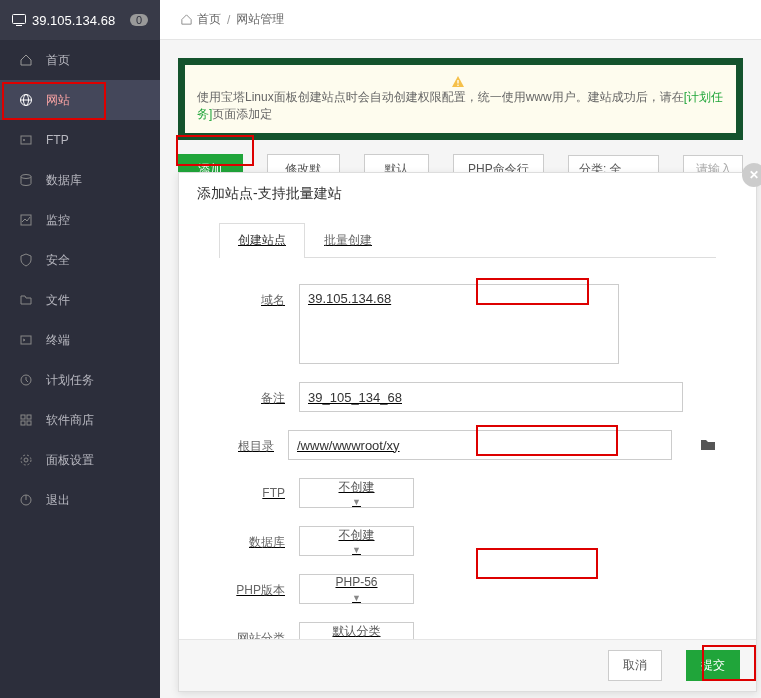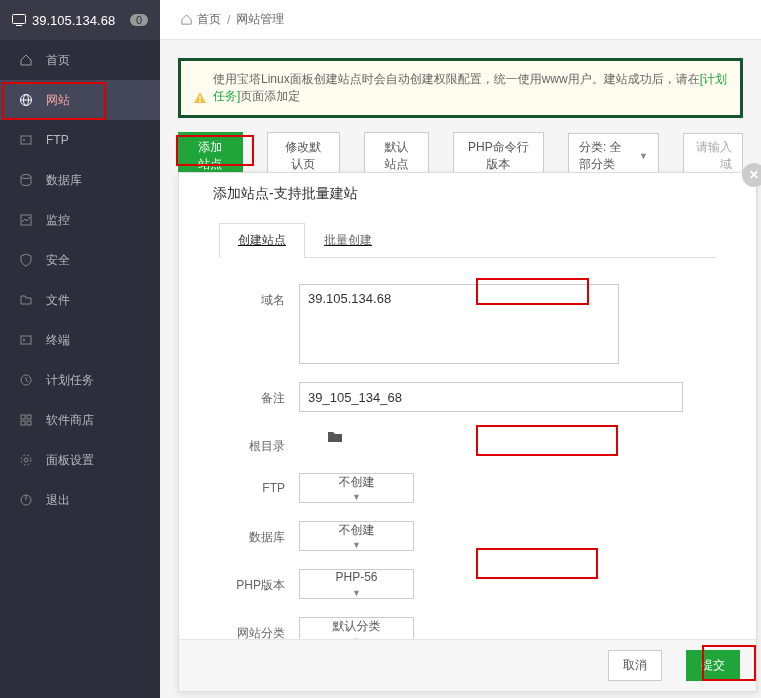--- a/index.html
+++ b/index.html
@@ -11,36 +11,36 @@
 .sidebar-header .badge { background: #999; color: #2c2e3b; border-radius: 8px; padding: 0 6px; font-size: 11px; min-width: 16px; text-align: center; }
 .sidebar-item { height: 40px; display: flex; align-items: center; padding: 0 18px; color: #b8b8c0; cursor: pointer; font-size: 13px; }
 .sidebar-item.active { background: #44475a; color: #fca5a5; }
 .sidebar-item .nav-icon { width: 16px; margin-right: 12px; display: inline-flex; align-items: center; justify-content: center; }
 .hl-red { position: absolute; border: 2px solid #d00; pointer-events: none; }
 .main { position: absolute; left: 160px; top: 0; right: 0; height: 698px; background: #f5f5f5; }
 .topbar { height: 40px; display: flex; align-items: center; padding: 0 20px; border-bottom: 1px solid #e5e5e5; background: #fff; color: #666; }
 .topbar .home-icon { margin-right: 4px; display: inline-flex; }
 .topbar .slash { margin: 0 6px; color: #999; }
 .content { padding: 18px; }
-.notice { background: #fefcee; border: 3px solid #14532d; padding: 10px 12px; color: #666; margin-bottom: 14px; display: flex; align-items: flex-end; }
+.notice { background: #fefcee; border: 7px solid #14532d; padding: 10px 12px; color: #666; margin-bottom: 14px; display: flex; align-items: center; flex-direction: column; }
 .notice .warn-icon { margin-right: 6px; color: #e8a13a; display: inline-flex; }
 .notice .green-link { color: #20a53a; }
 .action-row { display: flex; align-items: center; gap: 24px; }
 .btn { border: 1px solid #ccc; background: #fff; color: #555; padding: 6px 14px; cursor: pointer; font-size: 12px; }
 .btn.green { background: #20a53a; border-color: #20a53a; color: #fff; }
 .dropdown-wide { display: inline-flex; align-items: center; border: 1px solid #ccc; padding: 5px 10px; background: #fff; color: #555; }
 .search-box { margin-left: auto; border: 1px solid #ccc; padding: 5px 10px; color: #aaa; background: #fff; min-width: 60px; text-align: right; }
 .modal-wrap { position: absolute; left: 178px; top: 172px; right: 4px; bottom: 6px; background: #fff; border: 1px solid #ddd; box-shadow: 0 2px 8px rgba(0,0,0,.1); }
-.modal-header { padding: 12px 18px; font-size: 14px; color: #333; position: relative; margin-left: 16px; }
+.modal-header { padding: 12px 18px; font-size: 14px; color: #333; position: relative; }
 .modal-close { position: absolute; right: -10px; top: -10px; width: 24px; height: 24px; border-radius: 50%; background: #ccc; color: #fff; display: flex; align-items: center; justify-content: center; cursor: pointer; font-weight: bold; font-size: 14px; }
 .tabs { display: flex; border-bottom: 1px solid #ddd; margin: 8px 40px; text-decoration: underline; }
 .tab { padding: 8px 18px; border: 1px solid transparent; border-bottom: none; color: #666; cursor: pointer; }
 .tab.active { border-color: #ddd; background: #fff; margin-bottom: -1px; color: #333; }
 .form { padding: 18px 40px; }
-.form-row { display: flex; align-items: flex-start; margin-bottom: 18px; }
+.form-row { display: flex; align-items: flex-start; margin-bottom: 18px; text-decoration: underline; }
 .form-label { width: 80px; text-align: right; color: #666; padding-right: 14px; padding-top: 8px; font-size: 12px; }
 .form-control { flex: 1; display: flex; align-items: center; }
 .textarea { width: 320px; height: 80px; border: 1px solid #ccc; padding: 6px 8px; resize: none; color: #333; font-size: 13px; }
 .input { width: 384px; height: 30px; border: 1px solid #ccc; padding: 0 8px; color: #333; font-size: 13px; }
 .select { width: 115px; height: 30px; border: 1px solid #ccc; display: inline-flex; align-items: center; justify-content: space-between; padding: 0 8px; color: #555; background: #fff; flex-direction: column; }
 .select .caret { font-size: 9px; color: #888; }
 .folder-icon { margin-left: 28px; color: #666; display: inline-flex; cursor: pointer; }
 .modal-footer { position: absolute; bottom: 0; left: 0; right: 0; padding: 10px 16px; display: flex; justify-content: flex-end; gap: 24px; background: #f6f6f6; border-top: 1px solid #e5e5e5; }
 svg { display: block; }
 </style>
@@ -227,20 +227,21 @@
     </div>
     <div class="form-row">
       <div class="form-label">备注</div>
       <div class="form-control">
           <input class="input" value="39_105_134_68" style="">
         </div>
     </div>
     <div class="form-row">
       <div class="form-label">根目录</div>
       <div class="form-control">
+        <input class="input" value="/www/wwwroot/xy" style="">
         <span class="folder-icon">
           <svg width="16" height="14" viewBox="0 0 16 14">
               <path d="M1 2 H6 L8 4 H15 V12 H1 Z" fill="#555"></path>
             </svg>
         </span>
       </div>
     </div>
     <div class="form-row">
       <div class="form-label">FTP</div>
       <div class="form-control">

